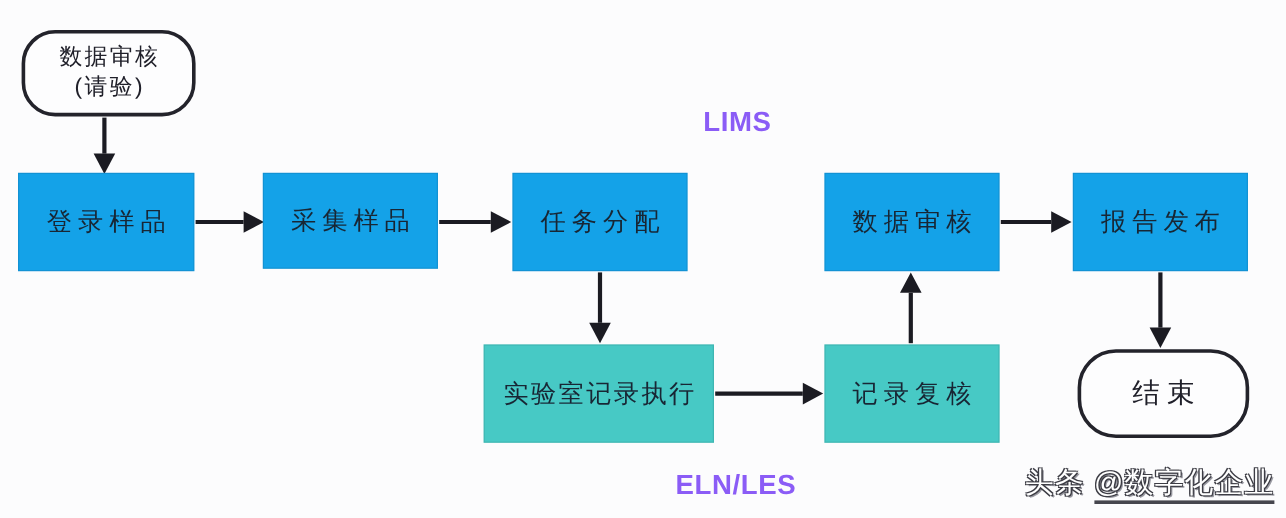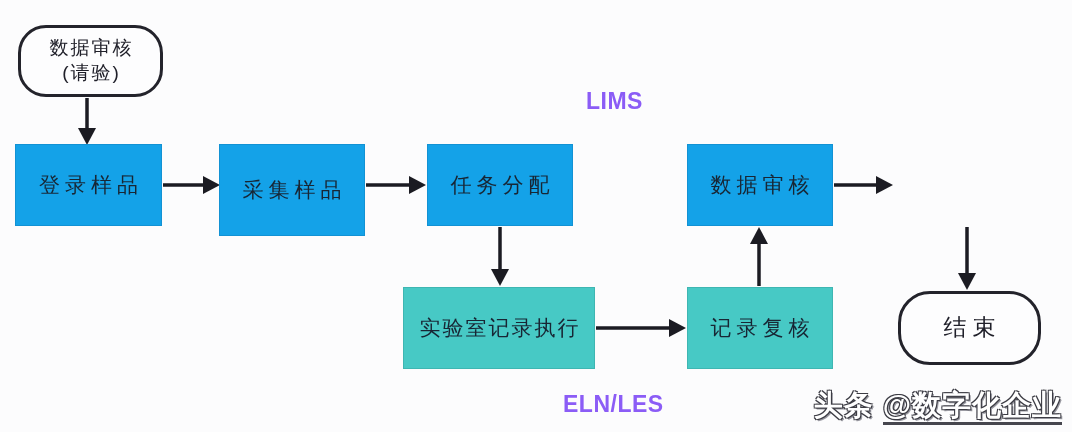--- a/index.html
+++ b/index.html
@@ -50,42 +50,42 @@
     flex-direction: column;
     line-height: 1.3;
     font-size: 19px;
     letter-spacing: 2px;
     text-indent: 2px;
     color: #20202A;
   }
   
   .n-start   { left: 18px;  top: 25px;  width: 145px; height: 72px; }
   .n-login   { left: 15px;  top: 144px; width: 147px; height: 82px; }
-  .n-collect { left: 219px; top: 144px; width: 146px; height: 92px; }
+  .n-collect { left: 219px; top: 144px; width: 146px; height: 80px; }
   .n-assign  { left: 427px; top: 144px; width: 146px; height: 82px; }
   .n-review  { left: 687px; top: 144px; width: 146px; height: 82px; }
   .n-report  { left: 894px; top: 144px; width: 146px; height: 82px; }
   .n-execute { left: 403px; top: 287px; width: 192px; height: 82px; letter-spacing: 2px; text-indent: 2px; }
   .n-check   { left: 687px; top: 287px; width: 146px; height: 82px; }
   .n-end     { left: 898px; top: 291px; width: 143px; height: 74px; border-radius: 32px; font-size: 23px; letter-spacing: 6px; text-indent: 6px; }
   .zone-label {
     position: absolute;
     color: #8b5cf6;
     font-size: 23px;
     font-weight: 600;
     letter-spacing: 0.5px;
   }
   .zone-lims { left: 586px; top: 88px; }
   .zone-eln  { left: 563px; top: 391px; }
   .watermark {
     position: absolute;
     right: 10px;
     top: 386px;
-    font-size: 29px;
-    font-weight: 700;
+    font-size: 24px;
+    font-weight: 400;
     letter-spacing: 1px;
     white-space: nowrap;
     color: #FFFFFF;
     text-shadow:
       -1px -1px 0 #3C3C44,
        1px -1px 0 #3C3C44,
       -1px  1px 0 #3C3C44,
        1px  1px 0 #3C3C44,
        2px  2px 0 #9A9AA2;
   }
@@ -155,20 +155,23 @@
   </div>
 
   <div class="node proc n-assign">
     <span>任务分配</span>
   </div>
 
   <div class="node proc n-review">
     <span>数据审核</span>
   </div>
 
+  <div class="node proc n-report">
+    <span>报告发布</span>
+  </div>
 
   <div class="node proc teal n-execute">
     <span>实验室记录执行</span>
   </div>
 
   <div class="node proc teal n-check">
     <span>记录复核</span>
   </div>
 
   <div class="node terminal n-end">

